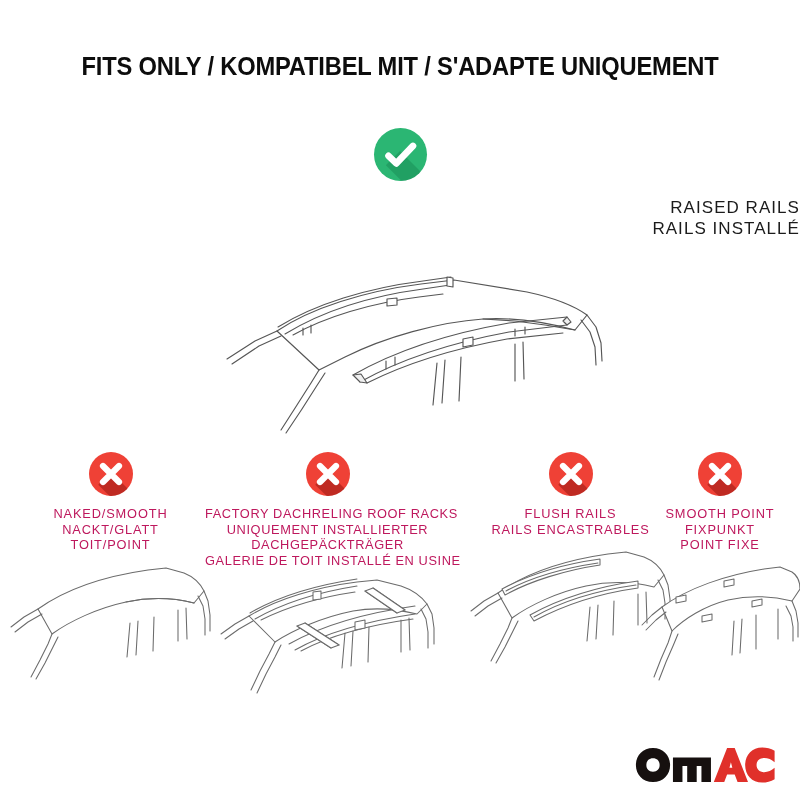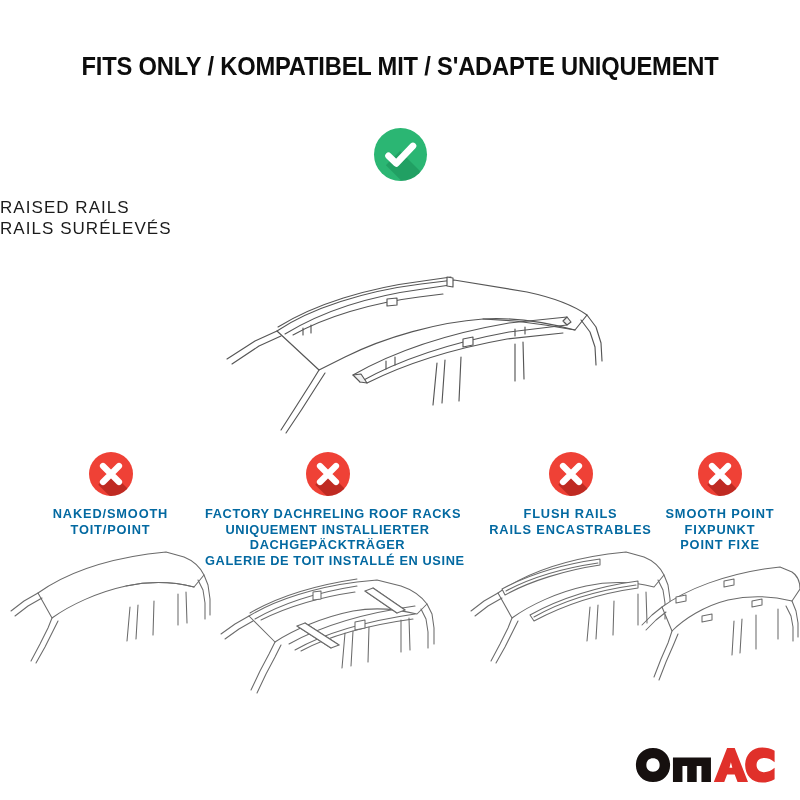--- a/index.html
+++ b/index.html
@@ -31,21 +31,21 @@
     transform: scaleX(0.93);
     white-space: nowrap;
   }
 
   
   .primary-block {
     position: absolute;
     left: 0;
     top: 128px;
     width: 800px;
-    text-align: left;
+    text-align: right;
   }
   .check-badge {
     width: 53px;
     height: 53px;
     margin: 0 auto 16px auto;
     border-radius: 50%;
     background: #2bb673;
     position: relative;
     overflow: hidden;
   }
@@ -124,22 +124,22 @@
   .x-badge svg {
     position: absolute;
     left: 0; top: 0;
     width: 44px; height: 44px;
   }
 
   .option-labels {
     font-size: 12.8px;
     line-height: 15.5px;
     letter-spacing: 0.85px;
-    color: #0369a1;
-    font-weight: 700;
+    color: #be185d;
+    font-weight: 400;
   }
   .option-labels div { white-space: nowrap; }
   .option-1 .option-labels { letter-spacing: 0.6px; }
 
   .option-art {
     margin-top: 8px;
     height: 120px;
   }
   .option-art svg { display: block; width: 100%; height: 100%; }
 
@@ -163,21 +163,21 @@
 
   <div class="check-badge">
     <div class="shadow"></div>
     <svg viewBox="0 0 53 53" aria-hidden="true">
       <path d="M14.5 27.8 L22.3 35.4 L39.0 17.9" fill="none" stroke="#ffffff" stroke-width="6.6" stroke-linecap="round" stroke-linejoin="round"></path>
     </svg>
   </div>
 
   <div class="primary-labels">
     <div>RAISED RAILS</div>
-    <div>RAILS SURÉLEVÉS</div>
+    <div>RAILS INSTALLÉ</div>
   </div>
 </div>
 
 <div class="hero-illustration">
   <svg viewBox="0 0 400 180" aria-hidden="true">
     <g fill="none" stroke="#565656" stroke-width="1.15" stroke-linejoin="round" stroke-linecap="round">
 
       <path d="M62 56 C96 33 150 16 206 9 L239 5 L312 17 C340 23 358 30 372 40
                L360 55 C330 47 300 42 268 44
                C224 47 170 62 130 82
@@ -227,20 +227,21 @@
 
   <div class="option option-0">
     <div class="x-badge">
       <div class="shadow"></div>
       <svg viewBox="0 0 44 44" aria-hidden="true">
         <path d="M14 14 L30 30 M30 14 L14 30" fill="none" stroke="#ffffff" stroke-width="6.2" stroke-linecap="round"></path>
       </svg>
     </div>
     <div class="option-labels">
       <div>NAKED/SMOOTH</div>
+      <div>NACKT/GLATT</div>
       <div>TOIT/POINT</div>
     </div>
     <div class="option-art">
       <svg viewBox="0 0 205 120" aria-hidden="true">
         <g fill="none" stroke="#6b6b6b" stroke-width="1.05" stroke-linejoin="round" stroke-linecap="round">
           <path d="M30 48 C58 28 98 15 140 9 L158 7 L176 12 C186 16 192 22 196 30
                    L186 42 C166 37 142 36 118 41
                    C90 47 62 60 44 73 Z" fill="#ffffff"></path>
           <path d="M30 48 L16 56 L3 66"></path>
           <path d="M34 53 L20 61 L7 71"></path>

